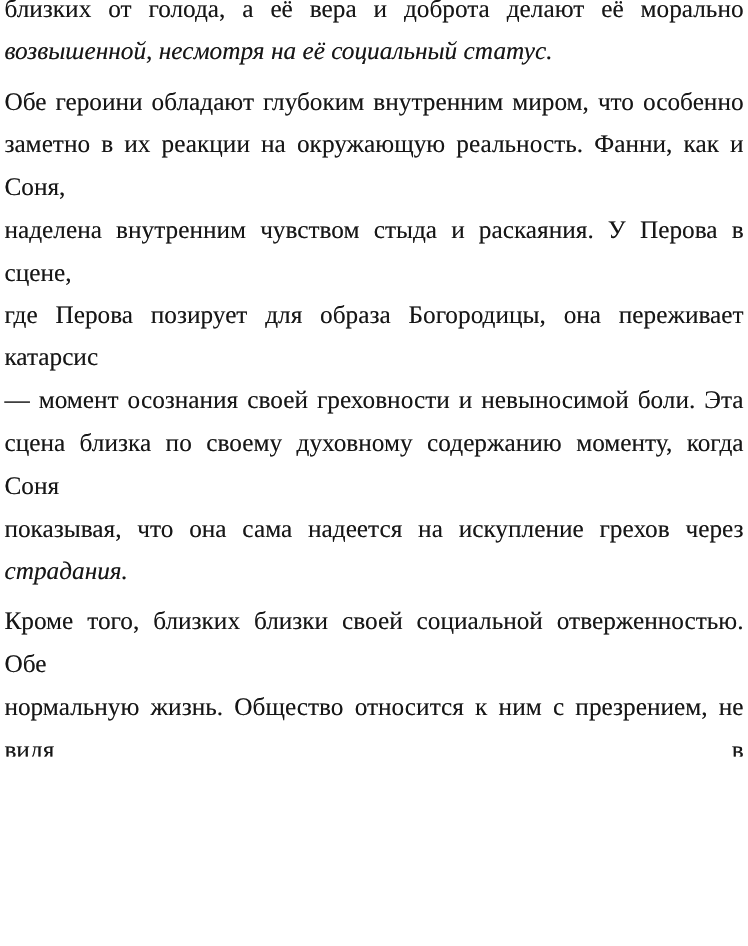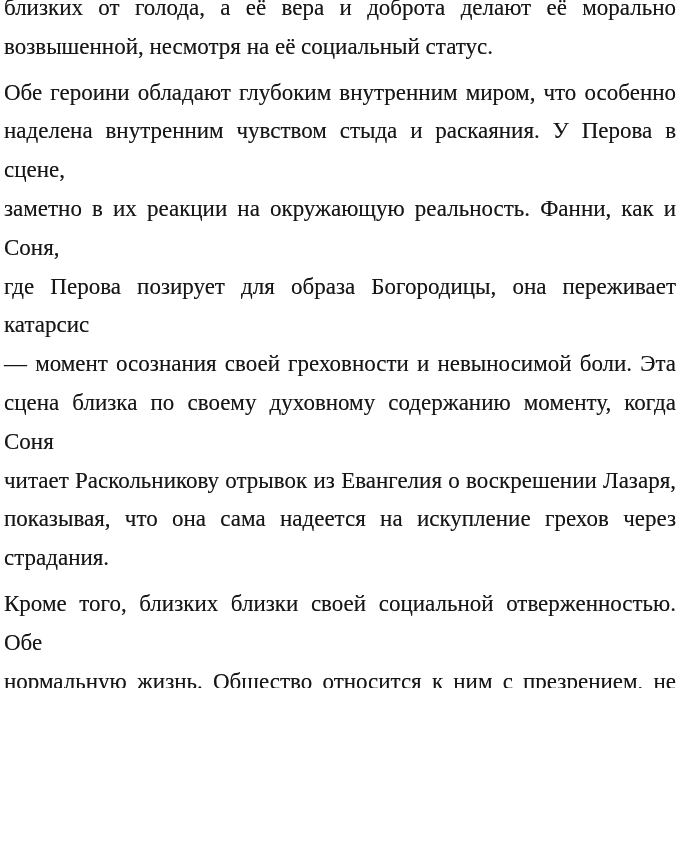--- a/index.html
+++ b/index.html
@@ -28,20 +28,21 @@
     font-size: 23px;
     line-height: 38.8px;
     text-align: justify;
     text-align-last: justify;
     white-space: normal;
     text-shadow: 0 0 0.5px rgba(40,40,40,0.55);
   }
   .line.last {
     text-align: right;
     text-align-last: left;
+    font-style: italic;
   }
   .watermark {
     position: absolute;
     left: 0;
     top: 0;
     width: 680px;
     height: 860px;
     pointer-events: none;
   }
   .wm-text {
@@ -67,26 +68,25 @@
 
 <div class="page">
 
   <div class="text-block" id="content">
       <div class="para">
         <div class="line">близких от голода, а её вера и доброта делают её морально</div>
         <div class="line last">возвышенной, несмотря на её социальный статус.</div>
       </div>
       <div class="para">
         <div class="line">Обе героини обладают глубоким внутренним миром, что особенно</div>
+        <div class="line">заметно в их реакции на окружающую реальность. Фанни, как и Соня,</div>
         <div class="line">наделена внутренним чувством стыда и раскаяния. У Перова в сцене,</div>
-        <div class="line">заметно в их реакции на окружающую реальность. Фанни, как и Соня,</div>
         <div class="line">где Перова позирует для образа Богородицы, она переживает катарсис</div>
         <div class="line">— момент осознания своей греховности и невыносимой боли. Эта</div>
         <div class="line">сцена близка по своему духовному содержанию моменту, когда Соня</div>
-        <div class="line">читает Раскольникову отрывок из Евангелия о воскрешении Лазаря,</div>
         <div class="line">показывая, что она сама надеется на искупление грехов через</div>
         <div class="line last">страдания.</div>
       </div>
       <div class="para">
         <div class="line">Кроме того, близких близки своей социальной отверженностью. Обе</div>
         <div class="line">нормальную жизнь. Общество относится к ним с презрением, не видя в</div>
         <div class="line">внутреннюю чистоту и сострадание к другим. У Сони это проявляется</div>
       </div>
     </div>
 

